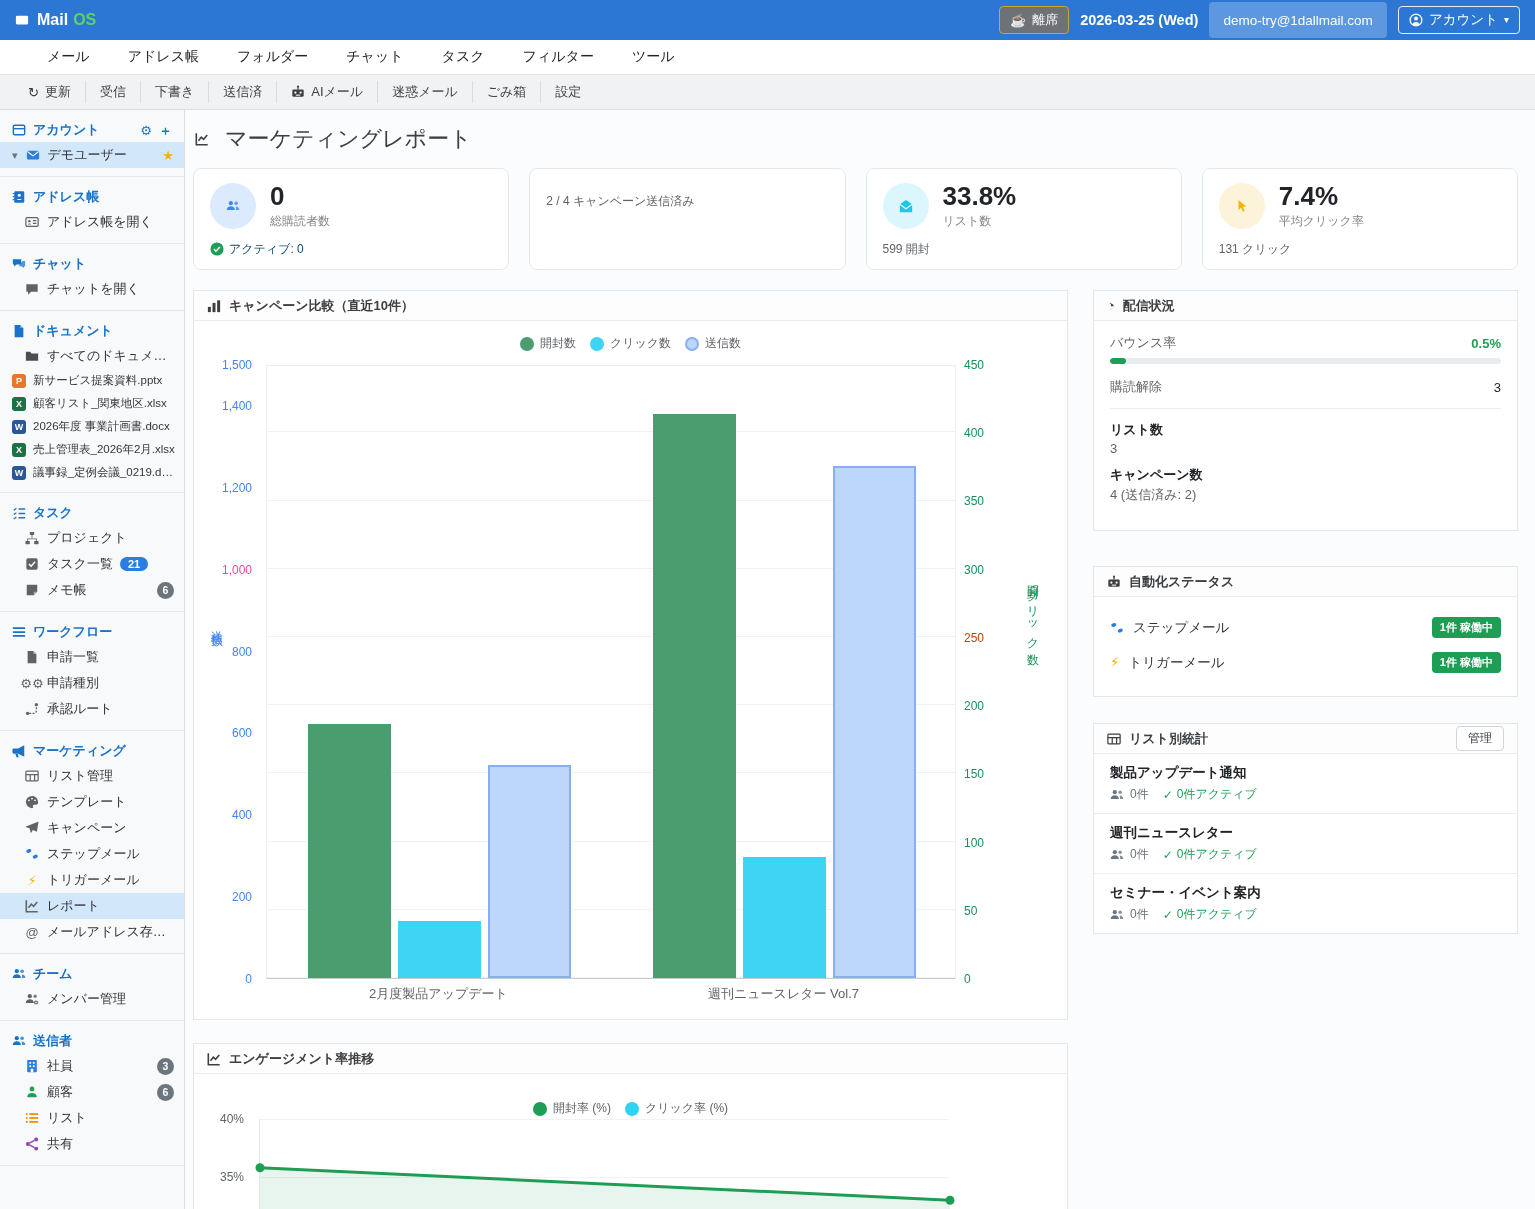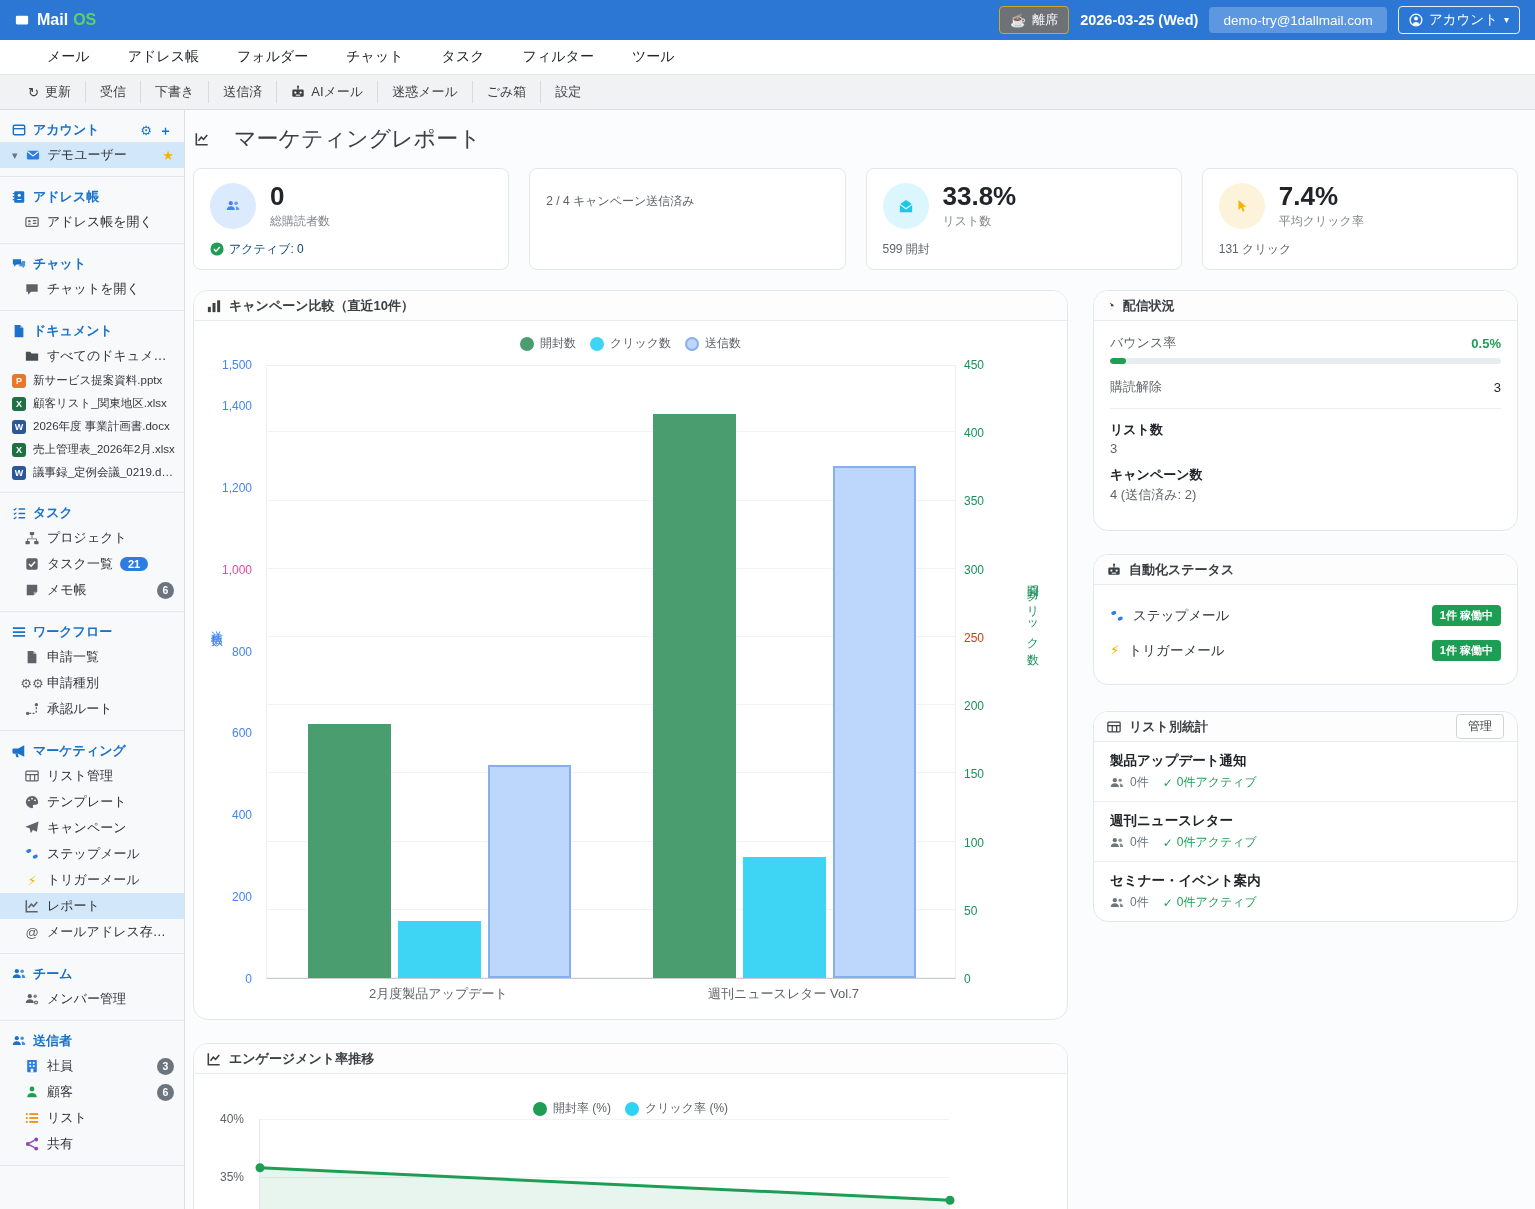--- a/index.html
+++ b/index.html
@@ -8,21 +8,21 @@
   .ic { display:inline-flex; align-items:center; justify-content:center; line-height:1; }
   .ic svg { display:block; }
 
   
   .topbar { position:absolute; left:0; top:0; width:1535px; height:40px; background:#2b77d3; display:flex; align-items:center; padding:0 15px; color:#fff; }
   .brand { display:flex; align-items:center; gap:8px; font-size:16px; font-weight:bold; cursor:pointer; }
   .brand-os { color:#5fd068; margin-left:-3px; }
   .topbar-right { margin-left:auto; display:flex; align-items:center; gap:11px; }
   .away-btn { background:#6e7276; border:1px solid #c9a82e; color:#fff; border-radius:4px; height:28px; padding:0 10px; font-size:13px; display:flex; align-items:center; gap:6px; cursor:pointer; }
   .topbar-date { font-size:14.5px; font-weight:bold; }
-  .email-pill { background:#5d97e0; border-radius:4px; height:26px; display:flex; align-items:center; padding:0 14px; font-size:13.5px; }
+  .email-pill { background:#5d97e0; border-radius:4px; height:36px; display:flex; align-items:center; padding:0 14px; font-size:13.5px; }
   .account-btn { background:transparent; border:1px solid #e8eef7; color:#fff; border-radius:4px; height:28px; padding:0 10px; font-size:13.5px; display:flex; align-items:center; gap:6px; cursor:pointer; }
 
   
   .navbar { position:absolute; left:0; top:40px; width:1535px; height:35px; background:#fff; border-bottom:1px solid #e3e6e9; display:flex; align-items:center; padding:0 28px; }
   .nav-item { padding:0 19px; font-size:14px; color:#212529; cursor:pointer; height:100%; display:flex; align-items:center; }
   .toolbar { position:absolute; left:0; top:75px; width:1535px; height:35px; background:#f1f2f3; border-bottom:1px solid #dcdfe2; display:flex; align-items:center; padding:0 14px; }
   .tb-item { padding:0 14px; font-size:13px; color:#3c4043; border-right:1px solid #d9dcdf; height:22px; display:flex; align-items:center; gap:6px; cursor:pointer; }
   .tb-item:last-child { border-right:none; }
 
   
@@ -37,33 +37,33 @@
   .sb-item .lbl { white-space:nowrap; overflow:hidden; text-overflow:ellipsis; }
   .sb-item .exp { color:#6c757d; font-size:11px; margin-left:-12px; }
   .sb-item .star { margin-left:auto; color:#f5b301; font-size:13px; }
   .file-badge { width:14px; height:14px; border-radius:3px; color:#fff; font-size:9px; font-weight:bold; display:inline-flex; align-items:center; justify-content:center; flex:none; }
   .badge-blue { background:#2b7de1; color:#fff; border-radius:9px; font-size:11px; font-weight:bold; padding:1px 8px; }
   .badge-gray { background:#6c757d; color:#fff; border-radius:50%; width:17px; height:17px; font-size:10.5px; font-weight:bold; display:inline-flex; align-items:center; justify-content:center; margin-left:auto; }
   .sb-ico { width:16px; color:#5f6368; flex:none; }
 
   
   .content { position:absolute; left:185px; top:110px; width:1350px; height:1099px; background:#fbfcfd; overflow:hidden; padding:10px 17px 0 8px; }
-  .page-title { display:flex; align-items:center; gap:25px; font-size:22px; color:#3c4043; margin:4px 0 14px 2px; }
+  .page-title { display:flex; align-items:center; gap:16px; font-size:22px; color:#3c4043; margin:4px 0 14px 2px; }
   .page-title .ic { color:#3c4043; }
 
   .stats-row { display:flex; gap:20px; margin-bottom:20px; }
   .stat-card { flex:1; background:#fff; border:1px solid #e4e7ea; border-radius:8px; padding:13px 16px 11px; height:102px; }
   .stat-top { display:flex; align-items:center; gap:14px; }
   .stat-ic { width:46px; height:46px; border-radius:50%; display:flex; align-items:center; justify-content:center; flex:none; }
   .stat-value { font-size:26px; font-weight:bold; color:#212529; line-height:1.1; }
   .stat-label { font-size:12px; color:#80868b; margin-top:2px; }
   .stat-foot { font-size:12px; color:#5f6368; margin-top:11px; display:flex; align-items:center; gap:5px; }
 
   .layout-row { display:flex; gap:25px; align-items:flex-start; }
-  .card { background:#fff; border:1px solid #e4e7ea; border-radius:15px; overflow:hidden; }
+  .card { background:#fff; border:1px solid #e4e7ea; border-radius:0; overflow:hidden; }
   .card-head { height:30px; display:flex; align-items:center; gap:8px; padding:0 13px; border-bottom:1px solid #e9ecef; font-size:13px; font-weight:bold; color:#3c4043; background:#fdfdfe; }
   .card-head .ic { color:#3c4043; }
 
   
   #bar-card { width:875px; height:730px; position:relative; }
   .chart-body { position:relative; height:700px; }
   .legend { position:absolute; top:14px; left:0; right:0; display:flex; justify-content:center; gap:14px; }
   .leg-item { display:flex; align-items:center; gap:6px; font-size:12px; color:#5f6368; cursor:pointer; }
   .leg-dot { width:14px; height:14px; border-radius:50%; }
   .plot { position:absolute; left:72px; top:44px; width:690px; height:614px; border-left:1px solid #eceef0; border-right:1px solid #eceef0; border-top:1px solid #eceef0; border-bottom:1px solid #c8ccd0;
@@ -690,21 +690,21 @@
               <span class="val">3</span>
             </div>
             <hr class="panel-hr">
             <div class="mini-label">リスト数</div>
             <div class="mini-val">3</div>
             <div class="mini-label">キャンペーン数</div>
             <div class="mini-val">4 (送信済み: 2)</div>
           </div>
         </section>
 
-        <section class="card" style="margin-top:23px">
+        <section class="card" style="margin-top:35px">
           <div class="card-head">
             <span class="ic">
                 <svg width="14" height="14" viewBox="0 0 16 16" fill="currentColor">
                   <rect x="1.5" y="5" width="13" height="8.5" rx="1.5"></rect>
                   <path d="M7.3 2h1.4v3H7.3z"></path>
                   <circle cx="8" cy="1.8" r="1.2"></circle>
                   <circle cx="5" cy="8.7" r="1.3" fill="#fff"></circle>
                   <circle cx="11" cy="8.7" r="1.3" fill="#fff"></circle>
                   <rect x="5.5" y="11" width="5" height="1.2" fill="#fff"></rect>
                 </svg>

